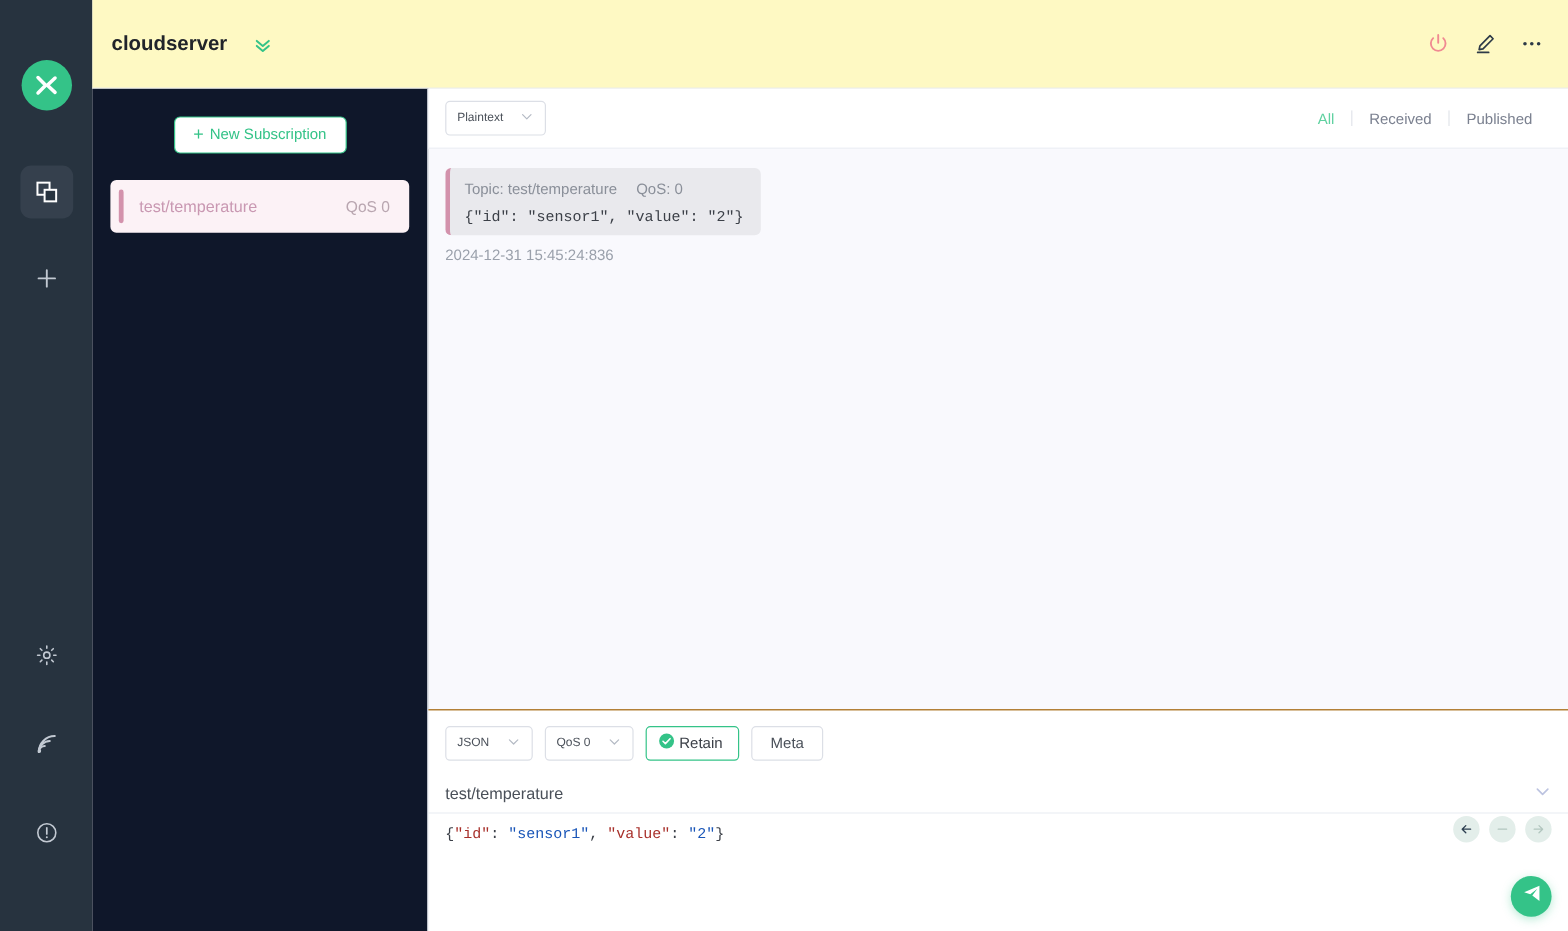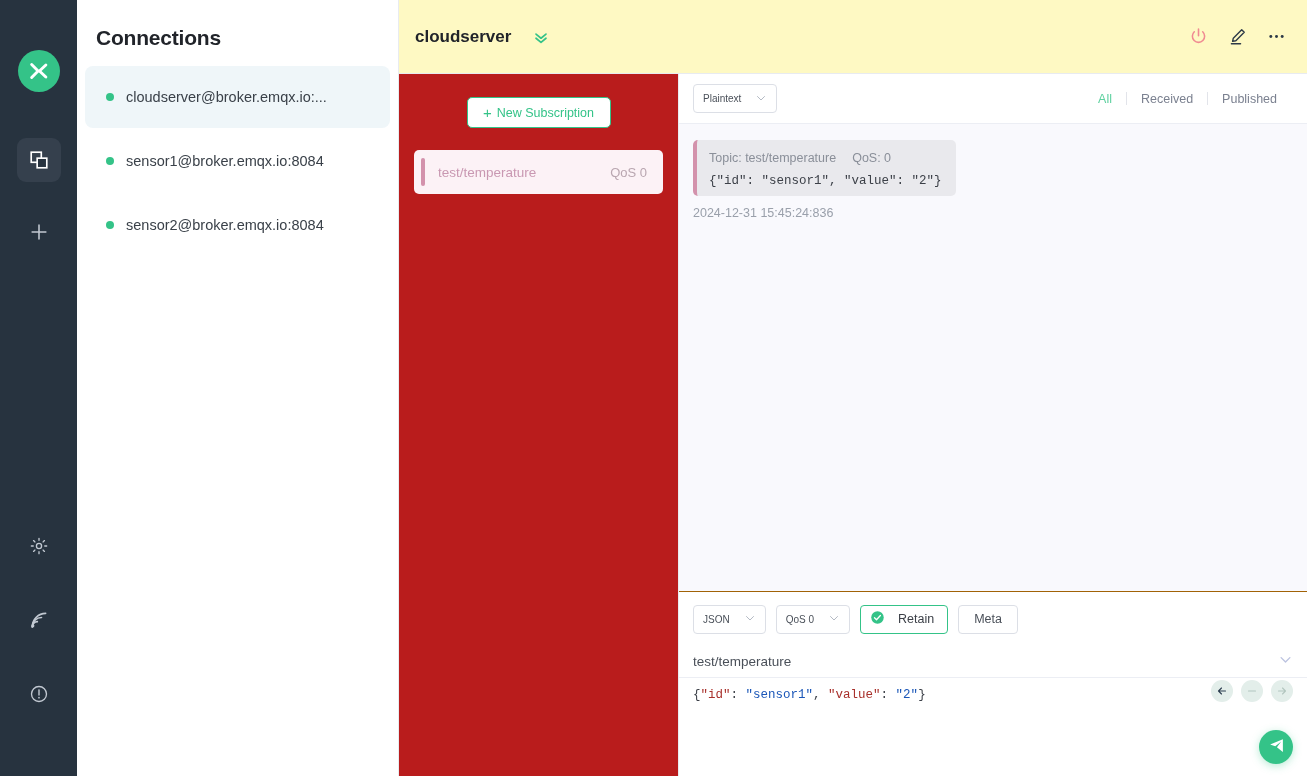--- a/index.html
+++ b/index.html
@@ -83,21 +83,21 @@
     margin-left: auto; display: flex; align-items: center; gap: 18px;
   }
   .hdr-icon { cursor: pointer; display: flex; align-items: center; }
 
   .main-body { flex: 1 1 auto; display: flex; min-height: 0; }
 
   
   .subs {
     width: 280px; flex: 0 0 280px;
     border-right: 1px solid #e8ebf0;
-    background: #b91c1c;
+    background: #0f172a;
     padding-top: 12px;
   }
   .new-sub-btn {
     display: block; margin: 11px auto 0; width: 144px; height: 31px;
     border: 1px solid #34c388; border-radius: 5px;
     background: #fff; color: #34c388;
     font-size: 12.5px; font-family: "Liberation Sans", sans-serif;
     cursor: pointer; line-height: 1;
   }
   .new-sub-btn .plus { font-size: 15px; margin-right: 5px; vertical-align: -1px; }
@@ -156,21 +156,21 @@
     background: #fff; border-top: 1px solid #a16207;
     display: flex; flex-direction: column; position: relative;
   }
   .pub-toolbar {
     height: 54px; flex: 0 0 54px;
     display: flex; align-items: center; gap: 10px;
     padding: 0 14px;
   }
   .chk-btn {
     height: 29px; border: 1px solid #34c388; border-radius: 4px;
-    background: #fff; display: inline-flex; align-items: center; gap: 13px;
+    background: #fff; display: inline-flex; align-items: center; gap: 3px;
     padding: 0 13px 0 9px; font-size: 12.5px; color: #3c4048; cursor: pointer;
   }
   .plain-btn {
     height: 29px; border: 1px solid #dcdfe6; border-radius: 4px;
     background: #fff; display: inline-flex; align-items: center;
     padding: 0 15px; font-size: 12.5px; color: #4a5059; cursor: pointer;
   }
   .pub-topic-row {
     height: 32px; flex: 0 0 32px;
     display: flex; align-items: center;
@@ -265,41 +265,20 @@
           <svg width="20" height="20" viewBox="0 0 24 24" fill="none">
             <circle cx="12" cy="12" r="9" stroke="#c2c9d2" stroke-width="1.6"></circle>
             <path d="M12 7v6.2" stroke="#c2c9d2" stroke-width="1.7" stroke-linecap="round"></path>
             <circle cx="12" cy="16.4" r="1" fill="#c2c9d2"></circle>
           </svg>
         </span>
       </div>
     </div>
   </div>
 
-  <div class="conn-panel">
-    <div class="conn-title">Connections</div>
-    <div class="conn-list">
-
-      <div class="conn-item selected">
-        <span class="dot"></span>
-        <span class="conn-name">cloudserver@broker.emqx.io:...</span>
-      </div>
-
-      <div class="conn-item">
-        <span class="dot"></span>
-        <span class="conn-name">sensor1@broker.emqx.io:8084</span>
-      </div>
-
-      <div class="conn-item">
-        <span class="dot"></span>
-        <span class="conn-name">sensor2@broker.emqx.io:8084</span>
-      </div>
-
-    </div>
-  </div>
 
   <div class="main">
 
     <div class="main-header">
       <div class="main-title">cloudserver</div>
       <div class="chev-dbl">
         <svg width="20" height="20" viewBox="0 0 24 24" fill="none">
           <path d="M6 8.5l6 5 6-5" stroke="#34c388" stroke-width="2" stroke-linecap="round" stroke-linejoin="round"></path>
           <path d="M6 13.5l6 5 6-5" stroke="#34c388" stroke-width="2" stroke-linecap="round" stroke-linejoin="round"></path>
         </svg>

